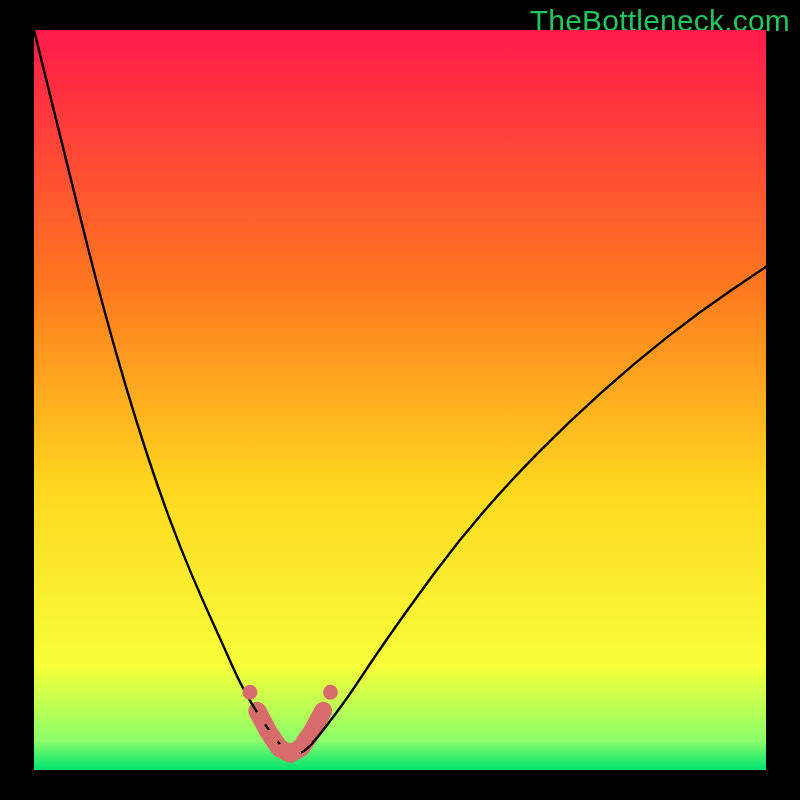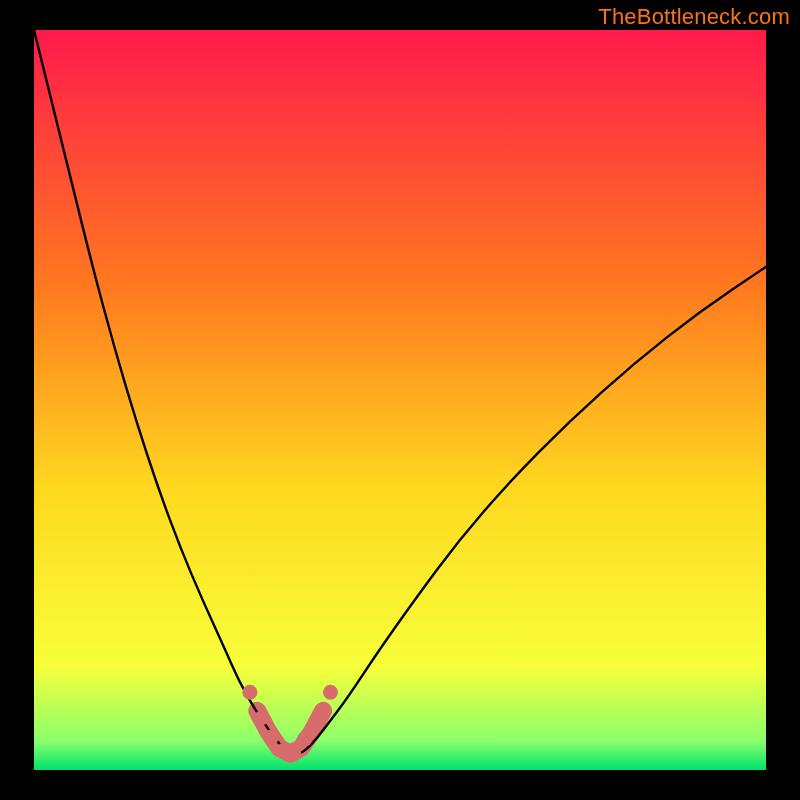--- a/index.html
+++ b/index.html
@@ -14,22 +14,22 @@
   .frame {
     position: relative;
     width: 800px;
     height: 800px;
     background: #000;
   }
   .watermark {
     position: absolute;
     top: 4px;
     right: 10px;
-    color: #f97316;
-    font-size: 22px;
+    color: #22c55e;
+    font-size: 30px;
     font-weight: 500;
     letter-spacing: 0.2px;
     user-select: none;
   }
   .plot {
     position: absolute;
     left: 34px;
     top: 30px;
     width: 732px;
     height: 740px;

